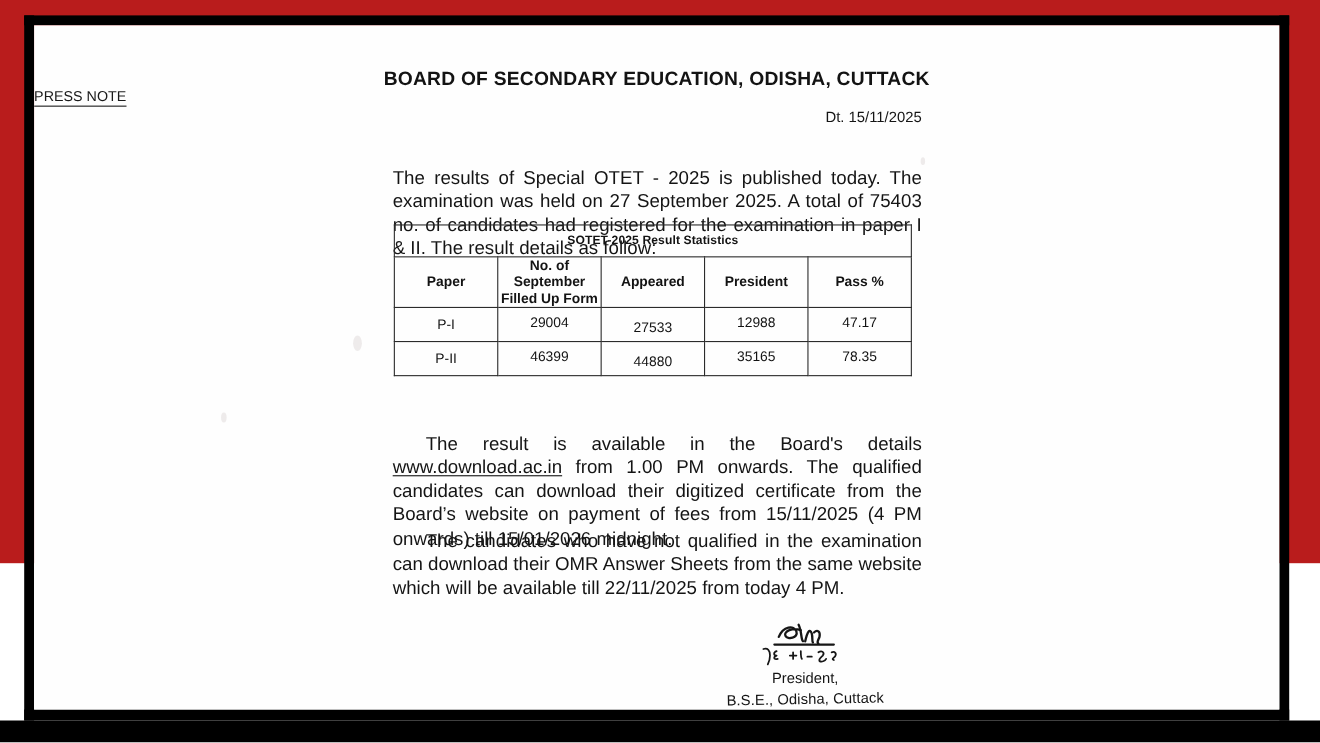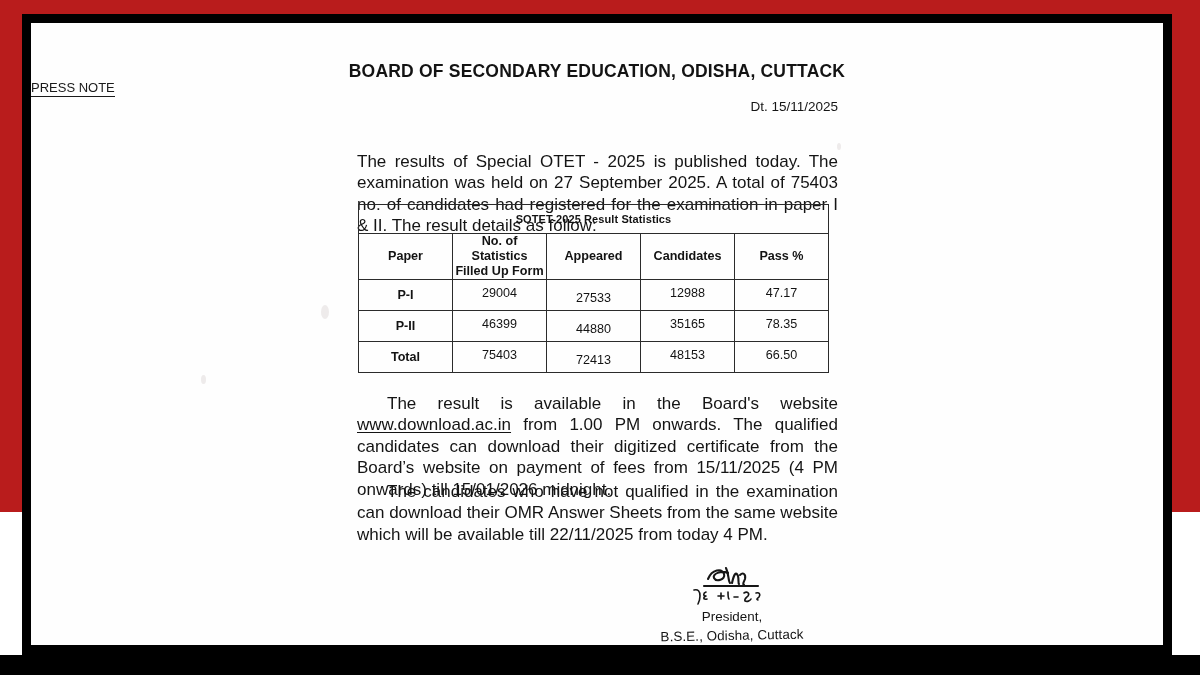--- a/index.html
+++ b/index.html
@@ -133,21 +133,21 @@
     font-weight: bold;
     letter-spacing: .1px;
   }
   .col-head {
     height: 36px;
     font-weight: bold;
     font-size: 12.6px;
     line-height: 15px;
   }
   .data-cell { height: 30px; }
-  .row-label { font-weight: bold; font-size: 12.6px; }
+  .row-label { font-weight: normal; font-size: 12.6px; }
 
   
   .c-paper     { width: 64px; }
   .c-filled    { width: 116px; }
   .c-appeared  { width: 102px; }
   .c-qualified { width: 93px; }
   .c-pass      { width: 96px; }
 
   
   .skew-a { position: relative; top: 3px; }
@@ -208,56 +208,49 @@
 
     <div id="result-table-wrap">
       <table class="result-table">
         <thead>
           <tr>
             <th id="table-caption-cell" colspan="5">SOTET-2025 Result Statistics</th>
           </tr>
           <tr>
             <th class="col-head c-paper">Paper</th>
             <th class="col-head c-filled">
-              <span>No. of Statistics</span><br>
+              <span>No. of September</span><br>
               <span>Filled Up Form</span>
             </th>
             <th class="col-head c-appeared">Appeared</th>
-            <th class="col-head c-qualified">Candidates</th>
+            <th class="col-head c-qualified">President</th>
             <th class="col-head c-pass">Pass %</th>
           </tr>
         </thead>
         <tbody>
           <tr class="data-row">
             <td class="data-cell row-label">P-I</td>
             <td class="data-cell"><span class="skew-b">29004</span></td>
             <td class="data-cell"><span class="skew-a">27533</span></td>
             <td class="data-cell"><span class="skew-b">12988</span></td>
             <td class="data-cell"><span class="skew-b">47.17</span></td>
           </tr>
           <tr class="data-row">
             <td class="data-cell row-label">P-II</td>
             <td class="data-cell"><span class="skew-b">46399</span></td>
             <td class="data-cell"><span class="skew-a">44880</span></td>
             <td class="data-cell"><span class="skew-b">35165</span></td>
             <td class="data-cell"><span class="skew-b">78.35</span></td>
           </tr>
-          <tr class="data-row">
-            <td class="data-cell row-label">Total</td>
-            <td class="data-cell"><span class="skew-b">75403</span></td>
-            <td class="data-cell"><span class="skew-a">72413</span></td>
-            <td class="data-cell"><span class="skew-b">48153</span></td>
-            <td class="data-cell"><span class="skew-b">66.50</span></td>
-          </tr>
         </tbody>
       </table>
     </div>
 
     <p class="para" id="para-result">
-      <span class="indent"></span><span>The result is available in the Board's website </span><a id="board-website-link" href="#" style="color:#141414;">www.download.ac.in</a><span> from 1.00 PM onwards. The qualified candidates can download their digitized certificate from the Board’s website on payment of fees from 15/11/2025 (4 PM onwards) till 15/01/2026 midnight.</span>
+      <span class="indent"></span><span>The result is available in the Board's details </span><a id="board-website-link" href="#" style="color:#141414;">www.download.ac.in</a><span> from 1.00 PM onwards. The qualified candidates can download their digitized certificate from the Board’s website on payment of fees from 15/11/2025 (4 PM onwards) till 15/01/2026 midnight.</span>
     </p>
 
     <p class="para" id="para-omr">
       <span class="indent"></span><span>The candidates who have not qualified in the examination can download their OMR Answer Sheets from the same website which will be available till 22/11/2025 from today 4 PM.</span>
     </p>
 
     <div id="signature-block">
       <div id="signature-mark">
         <svg width="120" height="44" viewBox="0 0 120 44" aria-hidden="true">
           <g fill="none" stroke="#161616" stroke-width="2.1" stroke-linecap="round" stroke-linejoin="round">

